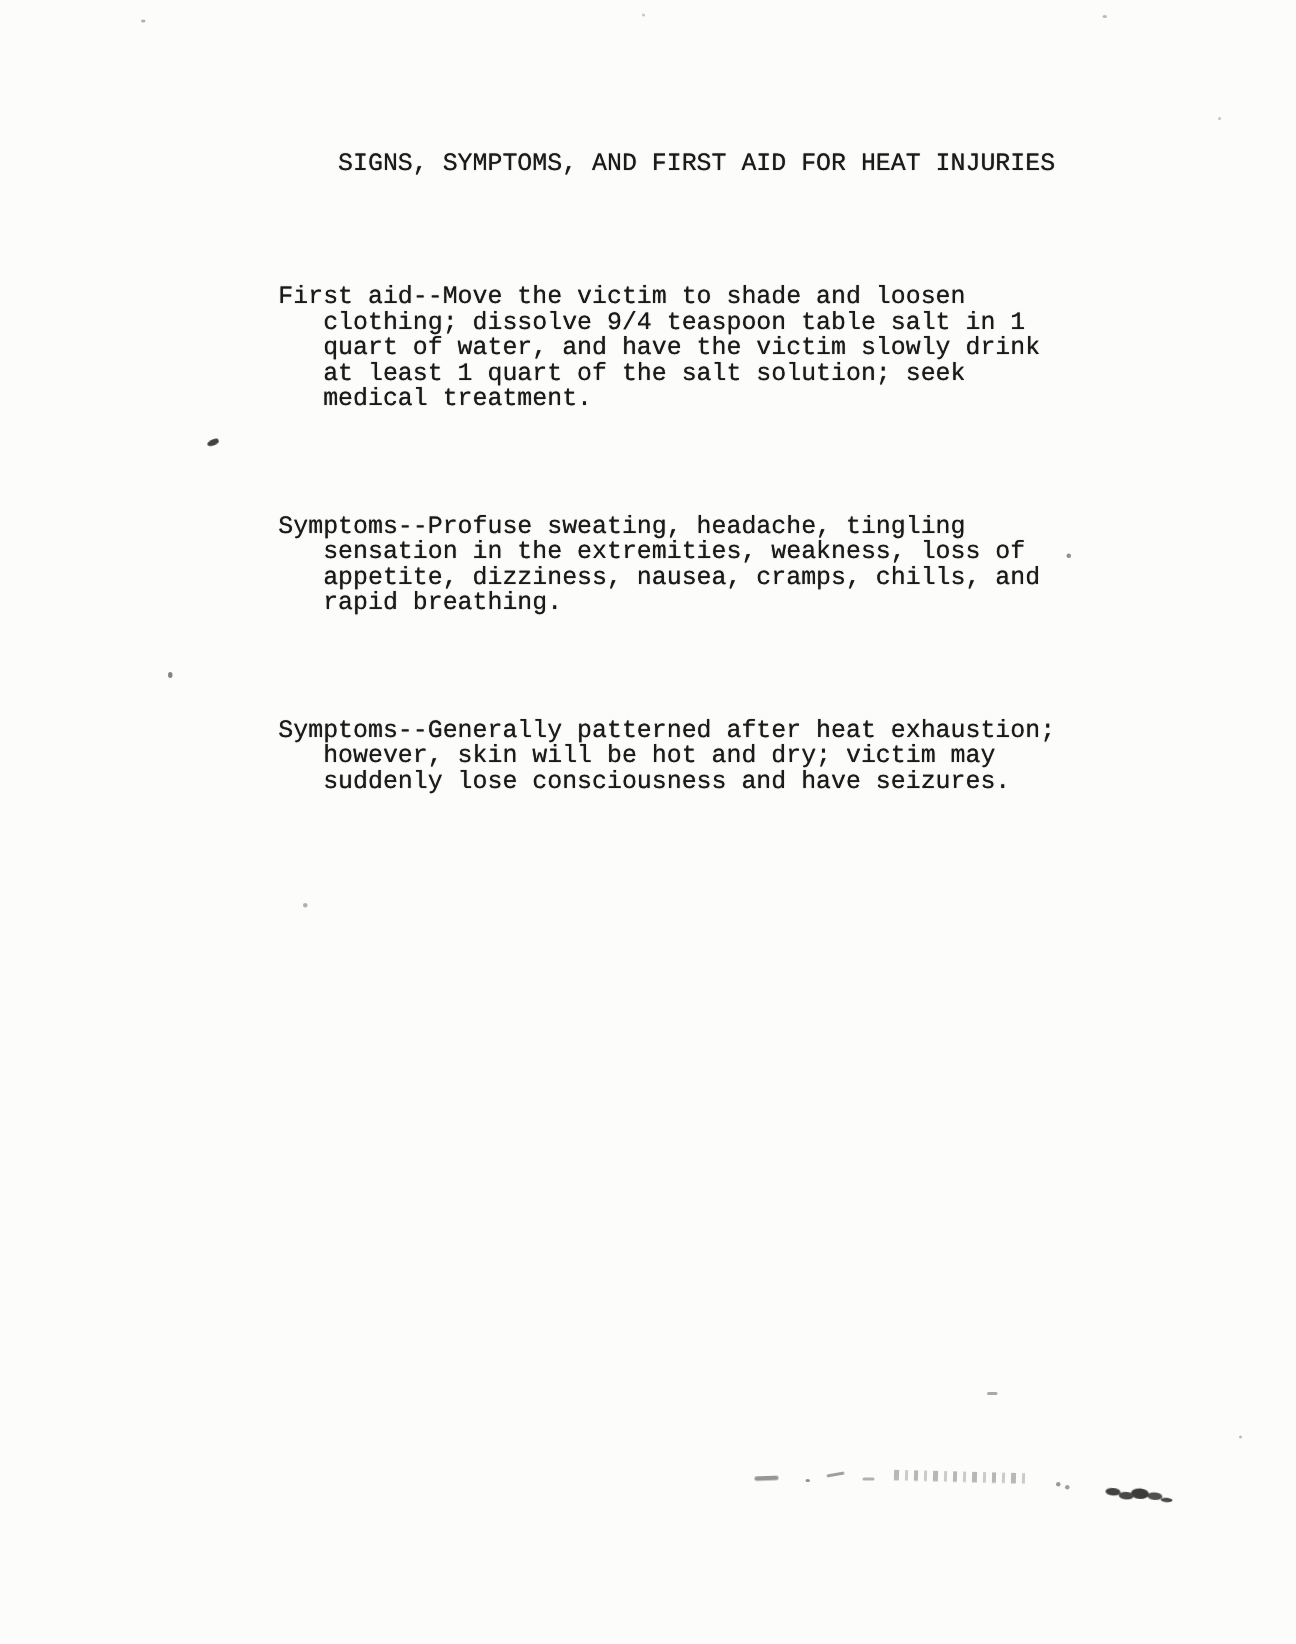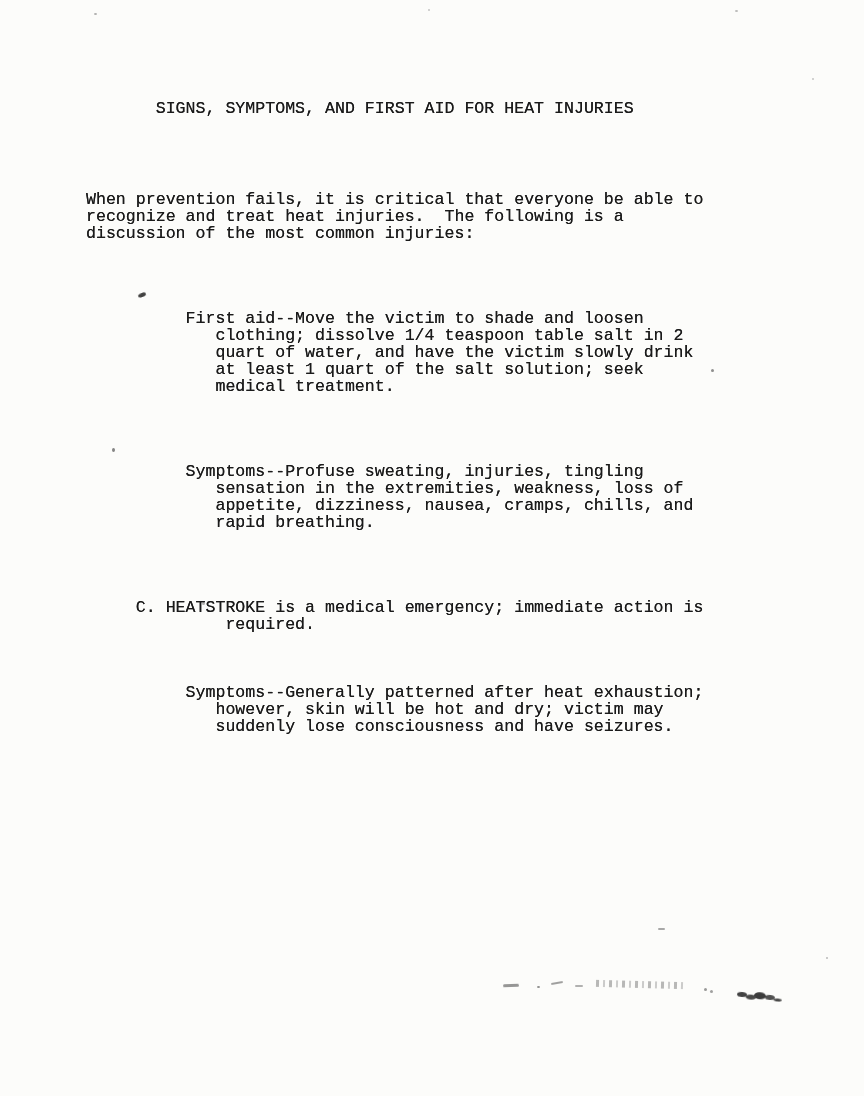--- a/index.html
+++ b/index.html
@@ -18,21 +18,21 @@
     left: 86px; top: 66px;
     color: var(--ink, #1a1a1a);
     font-family: "Liberation Mono", "DejaVu Sans Mono", monospace;
     font-size: 16.6px;
     line-height: 17px;
     white-space: pre;
     text-shadow: 0 0 0.55px rgba(15,15,15,0.85);
     filter: blur(0.22px);
   }
   .block { margin: 0 0 17px 0; }
-  .title-block { margin-bottom: 23px; }
+  .title-block { margin-bottom: 4px; text-align: right; }
 
   
   .speck {
     position: absolute;
     background: #222;
     border-radius: 50%;
   }
   .tick {
     position: absolute;
     background: #141414;
@@ -69,37 +69,32 @@
   }
 </style>
 </head>
 <body style="--ink: #1a1a1a; --paper: #fcfcfa;">
 
 <div class="page">
 
   <div class="doc">
     <div class="block title-block">       SIGNS, SYMPTOMS, AND FIRST AID FOR HEAT INJURIES</div>
 
-    <div class="block">When prevention fails, it is critical that everyone be able to
-recognize and treat heat injuries.  The following is a
-discussion of the most common injuries:</div>
 
     <div class="block">          First aid--Move the victim to shade and loosen
-             clothing; dissolve 1/4 teaspoon table salt in 2
+             clothing; dissolve 9/4 teaspoon table salt in 1
              quart of water, and have the victim slowly drink
              at least 1 quart of the salt solution; seek
              medical treatment.</div>
 
-    <div class="block">          Symptoms--Profuse sweating, injuries, tingling
+    <div class="block">          Symptoms--Profuse sweating, headache, tingling
              sensation in the extremities, weakness, loss of
              appetite, dizziness, nausea, cramps, chills, and
              rapid breathing.</div>
 
-    <div class="block">     C. HEATSTROKE is a medical emergency; immediate action is
-              required.</div>
     <div class="block">          Symptoms--Generally patterned after heat exhaustion;
              however, skin will be hot and dry; victim may
              suddenly lose consciousness and have seizures.</div>
     
 
     
   </div>
 
   <div class="speck" style="left:94px; top:13px; width:3px; height:2px; opacity:.35;"></div>
   <div class="speck" style="left:428px; top:9px; width:2px; height:2px; opacity:.25;"></div>

